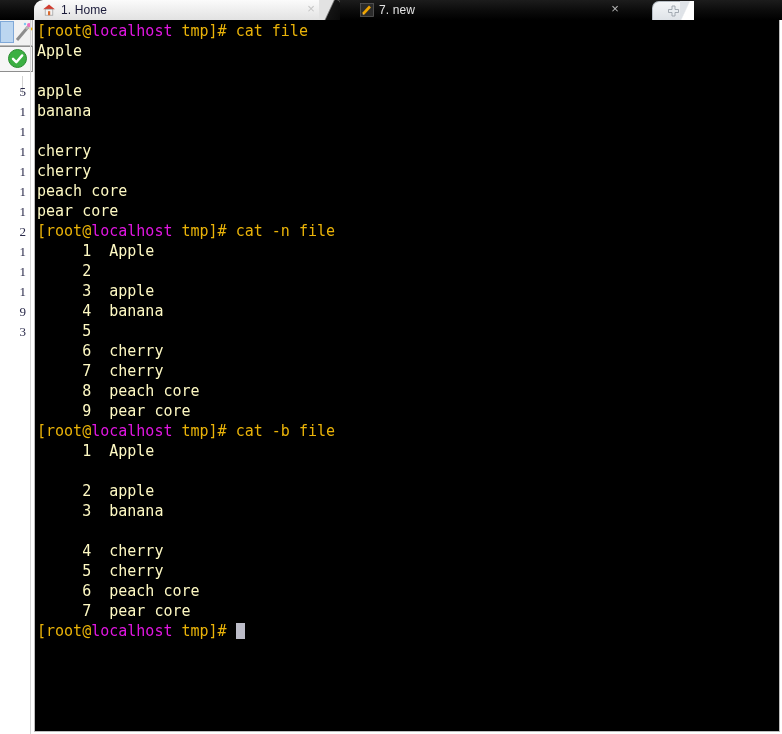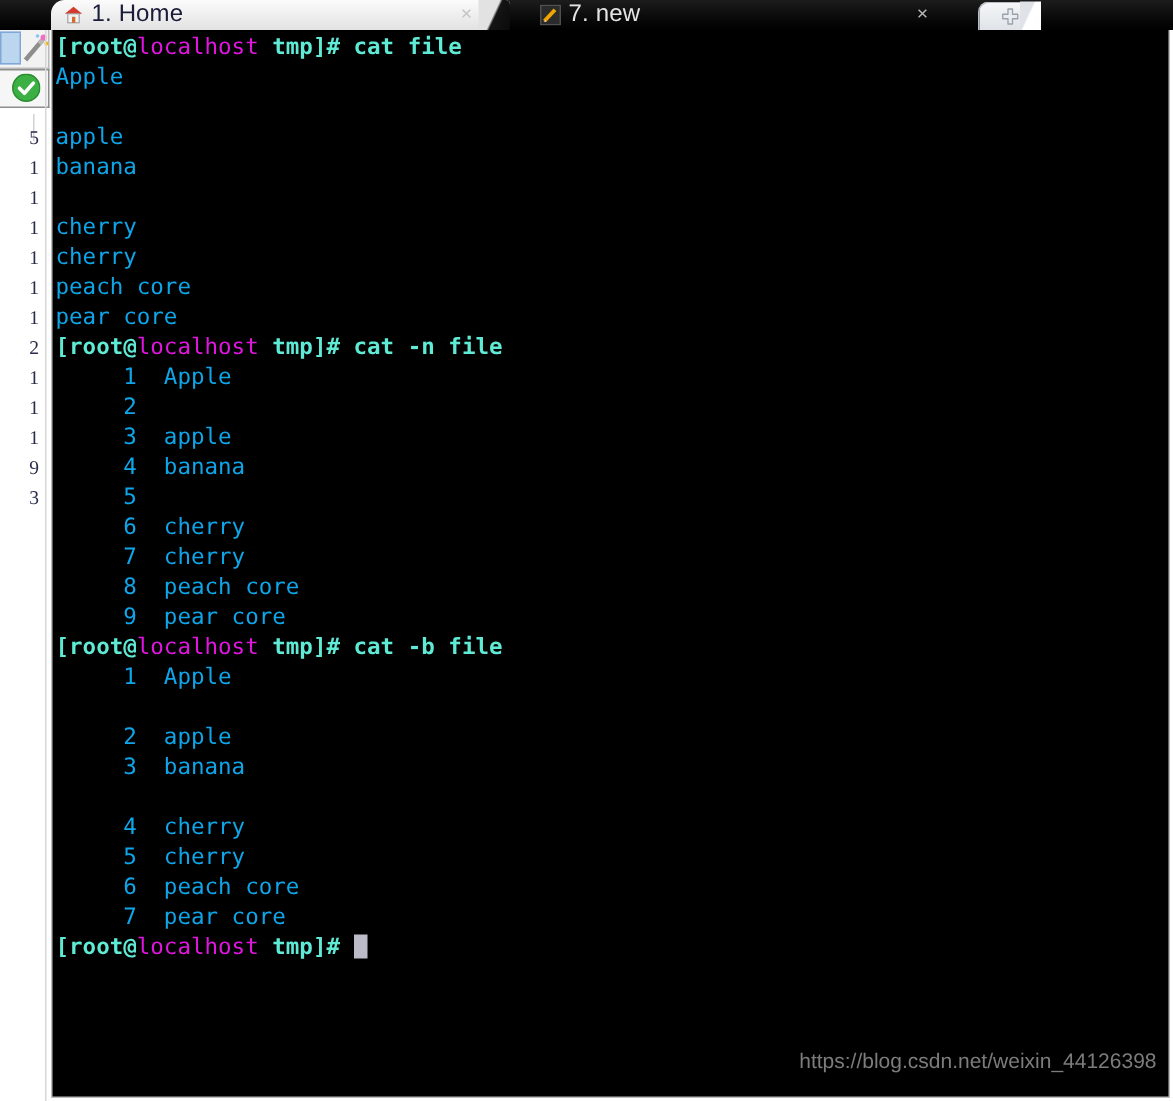--- a/index.html
+++ b/index.html
@@ -94,21 +94,21 @@
     left:352px;width:292px;
     background:transparent;
     color:#e4e4e4;
     padding-left:8px;
   }
   .tab-icon{
     width:14px;height:14px;margin-right:5px;flex:0 0 auto;
     position:relative;
   }
   .tab-label{
-    white-space:nowrap;font-size:16px;letter-spacing:.1px;
+    white-space:nowrap;font-size:12px;letter-spacing:.1px;
   }
   .tab-close{
     position:absolute;top:2px;width:14px;height:14px;
     font-size:13px;line-height:14px;text-align:center;
     font-family:"Liberation Sans",sans-serif;
   }
   #tab-home-close{right:22px;color:#c4c4c4;}
   #tab-new-close{right:22px;color:#b9b9b9;}
   #tab-add{
     position:absolute;left:652px;top:1px;width:42px;height:19px;
@@ -135,23 +135,23 @@
   }
   #term-inner{
     position:absolute;left:2px;top:1px;right:0;bottom:0;
     font-family:"DejaVu Sans Mono","Liberation Mono",monospace;
     font-size:15px;
     line-height:20px;
     color:#d8d8d8;
     white-space:pre;
   }
   .line{height:20px;line-height:20px;white-space:pre;}
-  .p-brk{color:#5eead4;font-weight:bold;}
+  .p-brk{color:#eab308;}
   .p-host{color:#e016e0;margin-top:40px;}
-  .out{color:#0ea5e9;}
+  .out{color:#fef9c3;}
   #cursor{
     display:inline-block;width:9px;height:16px;
     background:#bcbcc8;vertical-align:-3px;
   }
   #watermark{
     position:absolute;right:8px;bottom:16px;
     font-family:"Liberation Sans",sans-serif;
     font-size:14px;color:#7c7c7c;
     white-space:nowrap;
   }
@@ -227,14 +227,13 @@
 
   <div id="tab-add">
     <svg width="13" height="13" viewBox="0 0 13 13">
       <path d="M5 1 H8 V4.5 H11.5 V7.5 H8 V11 H5 V7.5 H1.5 V4.5 H5 Z" fill="#e9edf1" stroke="#9aa2aa" stroke-width="0.9" stroke-linejoin="round"></path>
     </svg>
   </div>
 </div>
 
 <div id="terminal">
   <div id="term-inner"><div class="line"><span class="p-brk">[root@</span><span class="p-host">localhost</span><span class="p-brk"> tmp]# </span><span class="p-brk">cat file</span></div><div class="line"><span class="out">Apple</span></div><div class="line"><span class="out"></span></div><div class="line"><span class="out">apple</span></div><div class="line"><span class="out">banana</span></div><div class="line"><span class="out"></span></div><div class="line"><span class="out">cherry</span></div><div class="line"><span class="out">cherry</span></div><div class="line"><span class="out">peach core</span></div><div class="line"><span class="out">pear core</span></div><div class="line"><span class="p-brk">[root@</span><span class="p-host">localhost</span><span class="p-brk"> tmp]# </span><span class="p-brk">cat -n file</span></div><div class="line"><span class="out">     1  Apple</span></div><div class="line"><span class="out">     2  </span></div><div class="line"><span class="out">     3  apple</span></div><div class="line"><span class="out">     4  banana</span></div><div class="line"><span class="out">     5  </span></div><div class="line"><span class="out">     6  cherry</span></div><div class="line"><span class="out">     7  cherry</span></div><div class="line"><span class="out">     8  peach core</span></div><div class="line"><span class="out">     9  pear core</span></div><div class="line"><span class="p-brk">[root@</span><span class="p-host">localhost</span><span class="p-brk"> tmp]# </span><span class="p-brk">cat -b file</span></div><div class="line"><span class="out">     1  Apple</span></div><div class="line"><span class="out"></span></div><div class="line"><span class="out">     2  apple</span></div><div class="line"><span class="out">     3  banana</span></div><div class="line"><span class="out"></span></div><div class="line"><span class="out">     4  cherry</span></div><div class="line"><span class="out">     5  cherry</span></div><div class="line"><span class="out">     6  peach core</span></div><div class="line"><span class="out">     7  pear core</span></div><div class="line"><span class="p-brk">[root@</span><span class="p-host">localhost</span><span class="p-brk"> tmp]# </span><span class="p-brk"></span><span id="cursor"></span></div></div>
-  <div id="watermark">https://blog.csdn.net/weixin_44126398</div>
 </div>
 
 </body></html>

